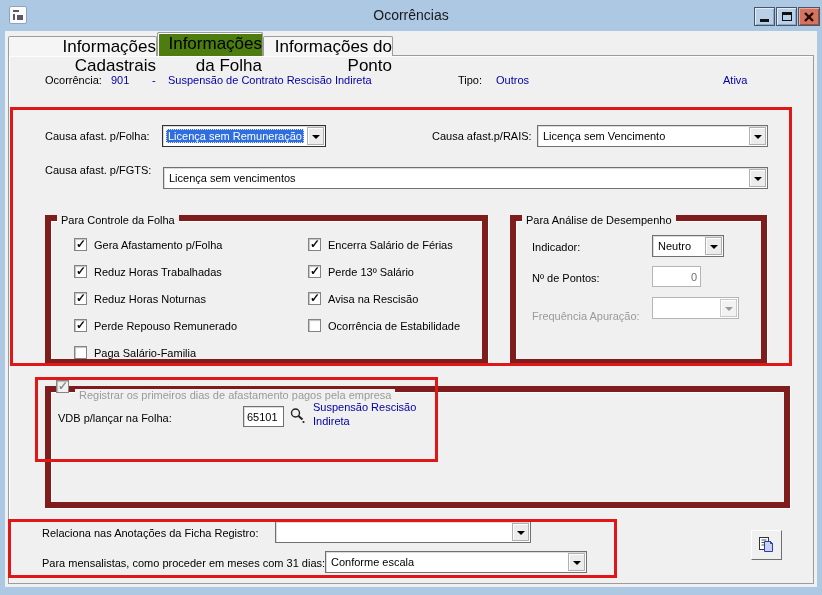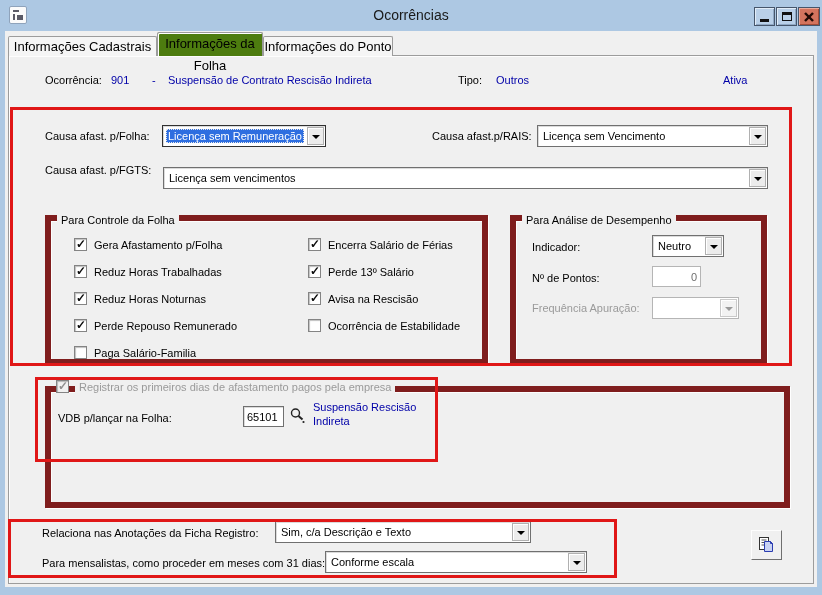--- a/index.html
+++ b/index.html
@@ -11,30 +11,30 @@
   .titlebar{position:absolute;left:0;top:0;width:822px;height:31px;background:#adc8e3;}
   .title-text{position:absolute;left:0;right:0;top:7px;text-align:center;font-size:14px;color:#1a1a1a;}
   .app-icon{position:absolute;left:9px;top:6px;width:18px;height:18px;background:#fbfbfb;border:1px solid #8fa3bb;border-radius:2px;}
   .app-icon i{position:absolute;display:block;background:#5a5a66;}
   .win-btn{position:absolute;top:7px;width:21px;height:19px;background:#b9d0e8;border:1px solid #46566b;box-shadow:inset 1px 1px 0 #e2edf8,inset -1px -1px 0 #8fa8c4;cursor:default;}
   .win-btn.close{background:#d4745e;box-shadow:inset 1px 1px 0 #ecaa9a,inset -1px -1px 0 #a34c38;}
   .glyph-min{position:absolute;left:5px;top:11px;width:9px;height:3px;background:#111;}
   .glyph-max{position:absolute;left:5px;top:4px;width:10px;height:9px;border:1px solid #111;border-top:3px solid #111;}
 
   
-  .tab{position:absolute;height:20px;background:#f5f5f5;border:1px solid #9c9c9c;border-bottom:none;border-radius:2px 2px 0 0;text-align:center;font-size:13px;line-height:19px;color:#000;z-index:2;}
+  .tab{position:absolute;height:20px;background:#f5f5f5;border:1px solid #9c9c9c;border-bottom:none;border-radius:2px 2px 0 0;text-align:right;font-size:17px;line-height:19px;color:#000;z-index:2;}
   .tab.active{background:#4d7c0f;z-index:4;box-shadow:inset 1px 1px 0 #fff;}
   .tab-page{position:absolute;left:8px;top:55px;width:806px;height:529px;background:#f0f0f0;border:1px solid #9c9c9c;box-shadow:inset 1px 1px 0 #fdfdfd;z-index:1;}
 
   
   .panel{position:absolute;background:#f0f0f0;border:1px solid;border-color:#8f8f8f #fdfdfd #fdfdfd #8f8f8f;}
 
   .lbl{position:absolute;font-size:11px;line-height:13px;color:#000;white-space:nowrap;z-index:5;}
   .blue{color:#0000a8;}
-  .gray{color:#9a9a9a;}
+  .gray{color:#9a9a9a;margin-top:8px;}
 
   
   .combo{position:absolute;height:22px;background:#fff;border:1px solid #707070;box-shadow:inset 1px 1px 0 rgba(0,0,0,.14);z-index:5;cursor:default;}
   .combo .txt{position:absolute;left:3px;top:3px;right:21px;bottom:3px;font-size:11px;line-height:15px;white-space:nowrap;overflow:hidden;padding-left:2px;}
   .combo .btn{position:absolute;top:1px;right:1px;bottom:1px;width:17px;background:#ececec;border:1px solid #b0b0b0;box-shadow:inset 1px 1px 0 #fff;}
   .combo .tri{position:absolute;left:4px;top:7px;width:0;height:0;border-left:4px solid transparent;border-right:4px solid transparent;border-top:4px solid #000;}
   .combo.focused{border-color:#303030;}
   .combo.focused .txt{background:#2e6ee0;color:#fff;outline:1px dotted #e8e8e8;outline-offset:-1px;}
   .combo.disabled{border-color:#b5b5b5;box-shadow:none;}
   .combo.disabled .btn{background:#f2f2f2;border-color:#c9c9c9;}
@@ -202,21 +202,20 @@
       <circle cx="6.5" cy="6" r="4" fill="none" stroke="#222" stroke-width="1.4"></circle>
       <line x1="9.5" y1="9" x2="13.5" y2="12.5" stroke="#222" stroke-width="2"></line>
       <circle cx="14.5" cy="15" r="1.1" fill="#222"></circle>
     </svg>
   </div>
   <div class="lbl blue" style="left:313px;top:401px;">Suspensão Rescisão</div>
   <div class="lbl blue" style="left:313px;top:415px;">Indireta</div>
 
   <div class="lbl" style="left:42px;top:527px;">Relaciona nas Anotações da Ficha Registro:</div>
   <div class="combo" style="left:275px;top:521px;width:256px;">
-    <div class="txt">Sim, c/a Descrição e Texto</div>
     <div class="btn">
         <div class="tri"></div>
       </div>
   </div>
   <div class="lbl" style="left:42px;top:557px;">Para mensalistas, como proceder em meses com 31 dias:</div>
   <div class="combo" style="left:325px;top:551px;width:262px;">
     <div class="txt">Conforme escala</div>
     <div class="btn">
         <div class="tri"></div>
       </div>

